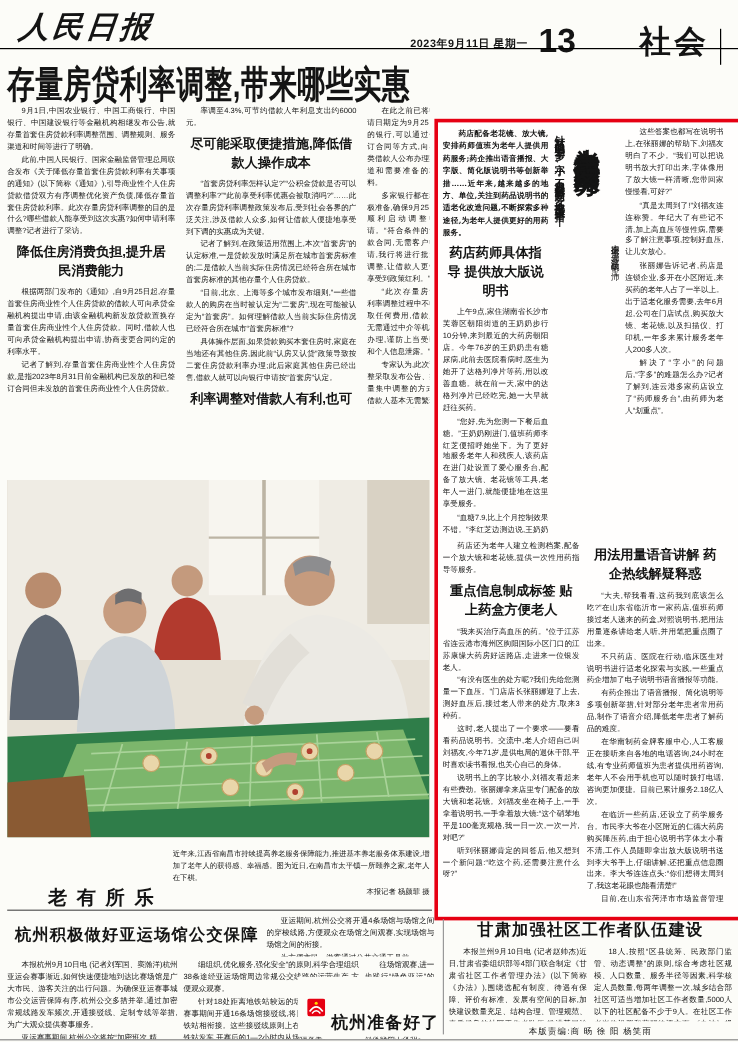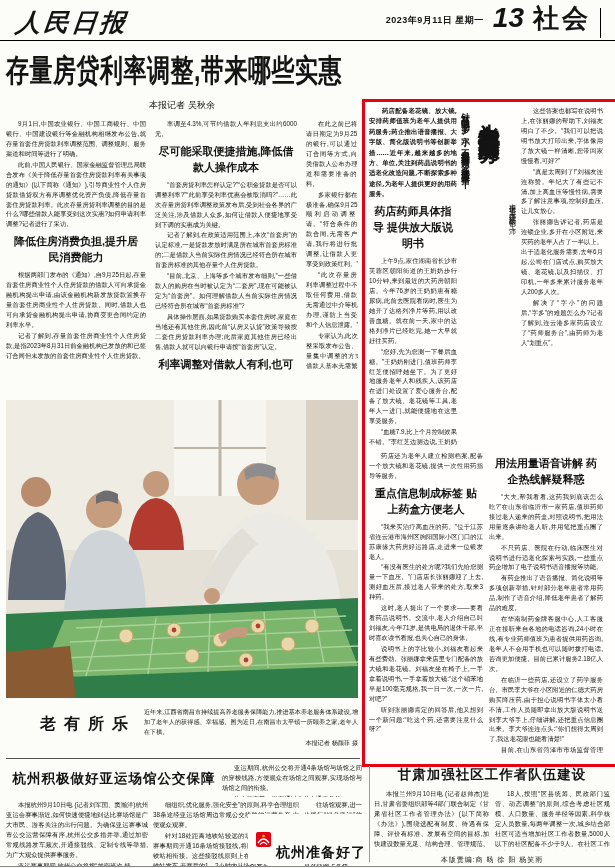--- a/index.html
+++ b/index.html
@@ -5,24 +5,24 @@
   html,body{margin:0;padding:0;}
   body{
     width:615px;height:868px;position:relative;overflow:hidden;
     background:#fcfcf8;color:#141414;
     font-family:"Liberation Sans", sans-serif;
   }
   
   .hdr{position:absolute;left:0;top:0;width:615px;height:42px;}
   .masthead{position:absolute;left:16px;top:6px;font-family:"DejaVu Serif", serif;
     font-weight:900;font-style:italic;font-size:25px;letter-spacing:3px;transform:skewX(-6deg);}
-  .hdr-right{position:absolute;right:10px;top:4px;display:flex;align-items:flex-end;gap:9px;}
+  .hdr-right{position:absolute;right:10px;top:20px;display:flex;align-items:flex-end;gap:9px;}
   .hdr-date{font-size:9px;font-weight:700;margin-bottom:5px;letter-spacing:.5px;}
-  .hdr-page{font-size:28px;font-weight:900;line-height:1;font-style:italic;}
-  .hdr-section{font-size:26px;font-weight:900;line-height:1.05;letter-spacing:3px;}
+  .hdr-page{font-size:28px;font-weight:900;line-height:1;}
+  .hdr-section{font-size:26px;font-weight:900;line-height:1.05;letter-spacing:3px;margin-left:44px;}
   .hdr-bracket{width:4px;height:30px;border-left:1.6px solid #000;margin-bottom:-6px;}
   .hdr-rule{position:absolute;left:0;top:40px;width:615px;border-top:1.6px solid #000;}
   
   .bp{font-size:6.3px;line-height:1.58;text-align:justify;text-indent:12px;margin:0 0 1px 0;}
   .colhead{font-weight:800;font-size:11px;line-height:1.45;text-align:center;margin:5px 3px 4px 3px;}
   .rb-intro{font-family:"DejaVu Serif", serif;font-weight:700;font-size:6.4px;line-height:1.62;
     text-align:justify;text-indent:13px;margin-bottom:3px;}
   
   .ma{position:absolute;left:6px;top:46px;width:352px;height:352px;}
   .ma-kicker{font-size:12.5px;font-weight:700;letter-spacing:.5px;margin:6px 0 3px 2px;}
@@ -44,21 +44,21 @@
   .rb-vtitle{writing-mode:vertical-rl;font-size:22px;font-weight:900;letter-spacing:1.5px;height:334px;}
   .rb-vbyline{writing-mode:vertical-rl;font-size:7px;letter-spacing:1px;padding-top:92px;height:238px;
     font-family:"DejaVu Serif", serif;}
   .rb-tr{width:82px;flex:none;}
   .rb-bot{display:flex;gap:6px;height:302px;margin-top:5px;overflow:hidden;}
   .rb-bl,.rb-br{width:114px;flex:none;}
   
   .photo{position:absolute;left:6px;top:400px;width:352px;height:298px;overflow:hidden;background:#e8e4da;}
   
   .cap{position:absolute;left:6px;top:702px;width:352px;height:52px;}
-  .cap-label{position:absolute;left:34px;top:12px;font-size:16px;font-weight:800;letter-spacing:8px;
+  .cap-label{position:absolute;left:34px;top:36px;font-size:16px;font-weight:800;letter-spacing:8px;
     font-family:"DejaVu Serif", serif;}
   .cap-body{position:absolute;right:0;top:5px;width:214px;}
   .cap-text{font-size:6.1px;line-height:1.65;text-align:justify;font-family:"DejaVu Serif", serif;}
   .cap-credit{font-size:6.1px;text-align:right;margin-top:2px;font-family:"DejaVu Serif", serif;}
   .rule-mid{position:absolute;left:6px;top:758px;width:354px;border-top:1px solid #555;}
   .rule-bottom{position:absolute;left:0;top:866px;width:615px;border-top:1px solid #888;}
   .vdivider{position:absolute;left:369px;top:766px;height:96px;border-left:1px solid #999;}
   
   .bl-art{position:absolute;left:6px;top:762px;width:360px;height:104px;}
   .bl-top{display:flex;}
@@ -89,21 +89,20 @@
     <span class="hdr-date">2023年9月11日  星期一</span>
     <span class="hdr-page">13</span>
     <span class="hdr-section">社会</span>
     <span class="hdr-bracket"></span>
   </div>
 </div>
 <div class="hdr-rule"></div>
 
 <div class="ma">
   <div class="ma-title">存量房贷利率调整,带来哪些实惠</div>
-  <div class="ma-byline">本报记者  吴秋余</div>
   <div class="ma-cols">
     <div class="ma-col1">
         <div class="bp">9月1日,中国农业银行、中国工商银行、中国银行、中国建设银行等金融机构相继发布公告,就存量首套住房贷款利率调整范围、调整规则、服务渠道和时间等进行了明确。</div>
         <div class="bp">此前,中国人民银行、国家金融监督管理总局联合发布《关于降低存量首套住房贷款利率有关事项的通知》(以下简称《通知》),引导商业性个人住房贷款借贷双方有序调整优化资产负债,降低存量首套住房贷款利率。此次存量房贷利率调整的目的是什么?哪些借款人能享受到这次实惠?如何申请利率调整?记者进行了采访。</div>
         <div class="colhead">降低住房消费负担,提升居民消费能力</div>
         <div class="bp">根据两部门发布的《通知》,自9月25日起,存量首套住房商业性个人住房贷款的借款人可向承贷金融机构提出申请,由该金融机构新发放贷款置换存量首套住房商业性个人住房贷款。同时,借款人也可向承贷金融机构提出申请,协商变更合同约定的利率水平。</div>
         <div class="bp">记者了解到,存量首套住房商业性个人住房贷款,是指2023年8月31日前金融机构已发放的和已签订合同但未发放的首套住房商业性个人住房贷款。</div>
       </div>
     <div class="ma-col2">
         <div class="bp">率调至4.3%,可节约借款人年利息支出约6000元。</div>

